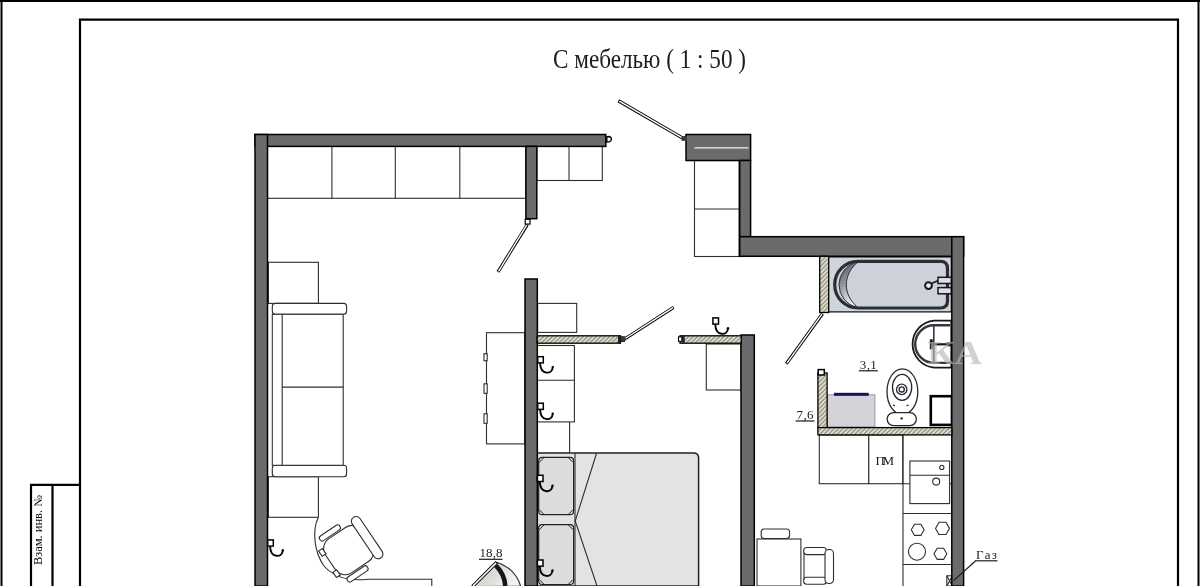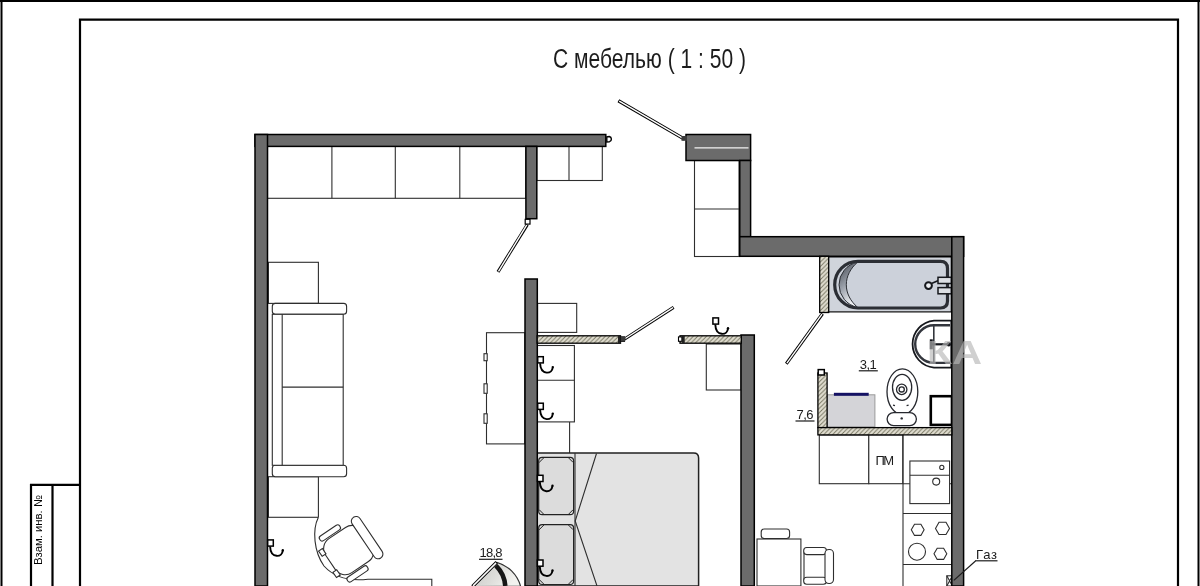--- a/index.html
+++ b/index.html
@@ -1,16 +1,16 @@
 <!DOCTYPE html>
 <html><head>
 <meta charset="utf-8">
 <style>
 html,body{margin:0;padding:0;background:#fff;}
-#page{position:relative;will-change:transform;width:1200px;height:586px;overflow:hidden;font-family:Liberation Sans, sans-serif;}
+#page{position:relative;will-change:transform;width:1200px;height:586px;overflow:hidden;font-family:Liberation Serif, serif;}
 </style>
 </head>
 <body>
 <div id="page">
 <svg width="1200" height="586" viewBox="0 0 1200 586">
 <defs>
 <pattern id="hatch" width="4.4" height="4.4" patternUnits="userSpaceOnUse">
   <rect width="4.4" height="4.4" fill="#e0ddd0"></rect>
   <path d="M-1,5.4 L5.4,-1 M-1,1 L1,-1 M3.4,5.4 L5.4,3.4" stroke="#74735f" stroke-width="0.9" fill="none"></path>
 </pattern>

